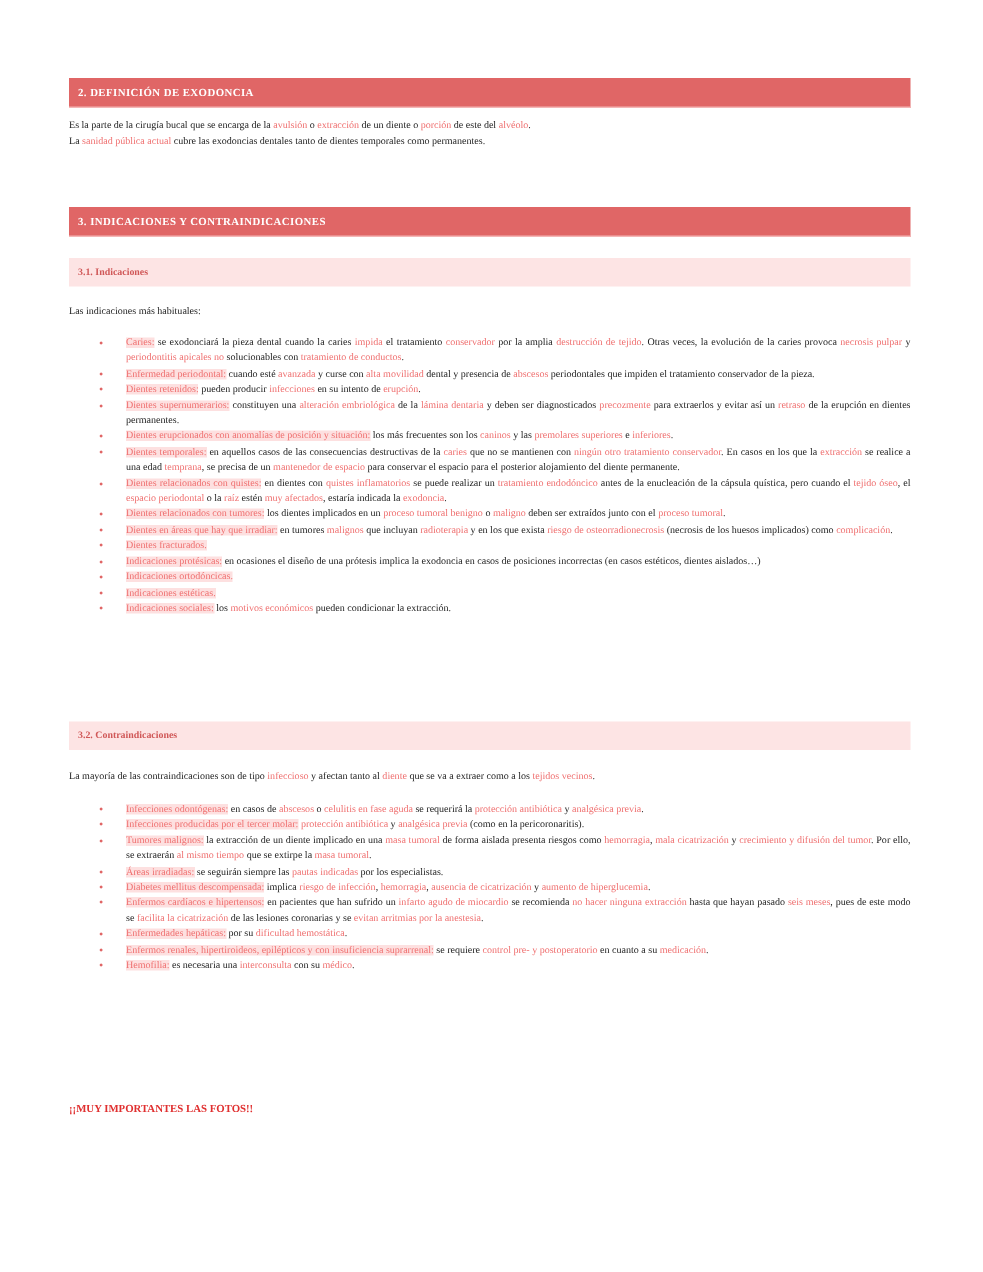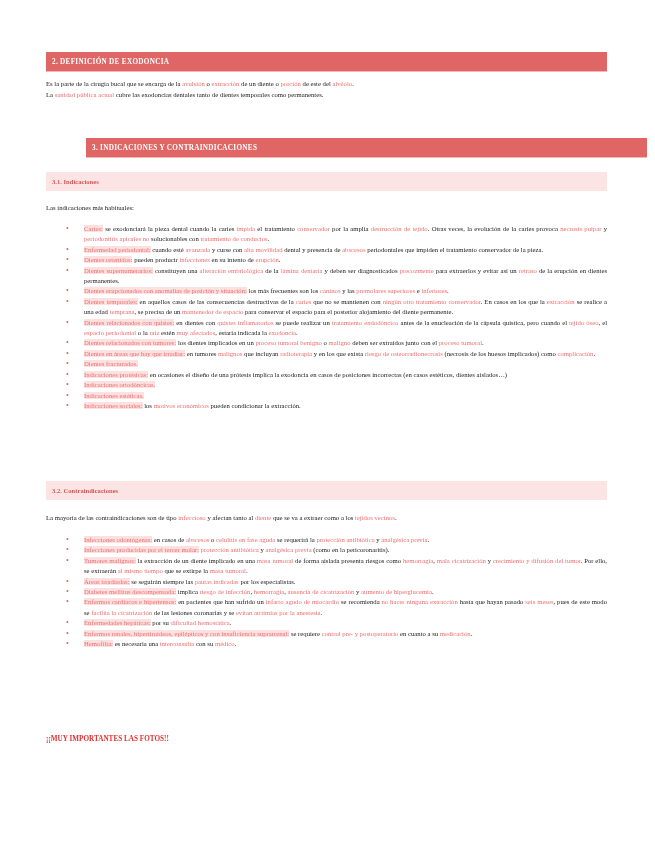--- a/index.html
+++ b/index.html
@@ -22,21 +22,21 @@
 </head>
 <body>
 
 <div class="h2bar" style="top:52px;">
   <span>2. DEFINICIÓN DE EXODONCIA</span>
 </div>
 
 <p class="para" style="top:79px; margin:0;"><span>Es la parte de la cirugía bucal que se encarga de la </span><span class="hl">avulsión</span><span> o </span><span class="hl">extracción</span><span> de un diente o </span><span class="hl">porción</span><span> de este del </span><span class="hl">alvéolo</span><span>.</span></p>
 <p class="para" style="top:90px; margin:0;"><span>La </span><span class="hl">sanidad pública actual</span><span> cubre las exodoncias dentales tanto de dientes temporales como permanentes.</span></p>
 
-<div class="h2bar" style="top:138px;margin-left:40px;">
+<div class="h2bar" style="top:138px;">
   <span>3. INDICACIONES Y CONTRAINDICACIONES</span>
 </div>
 
 <div class="h3bar" style="top:172px;">
   <span>3.1. Indicaciones</span>
 </div>
 
 <p class="para" style="top:203px; margin:0;">Las indicaciones más habituales:</p>
 
 <ul class="blist" style="top:224px;">

